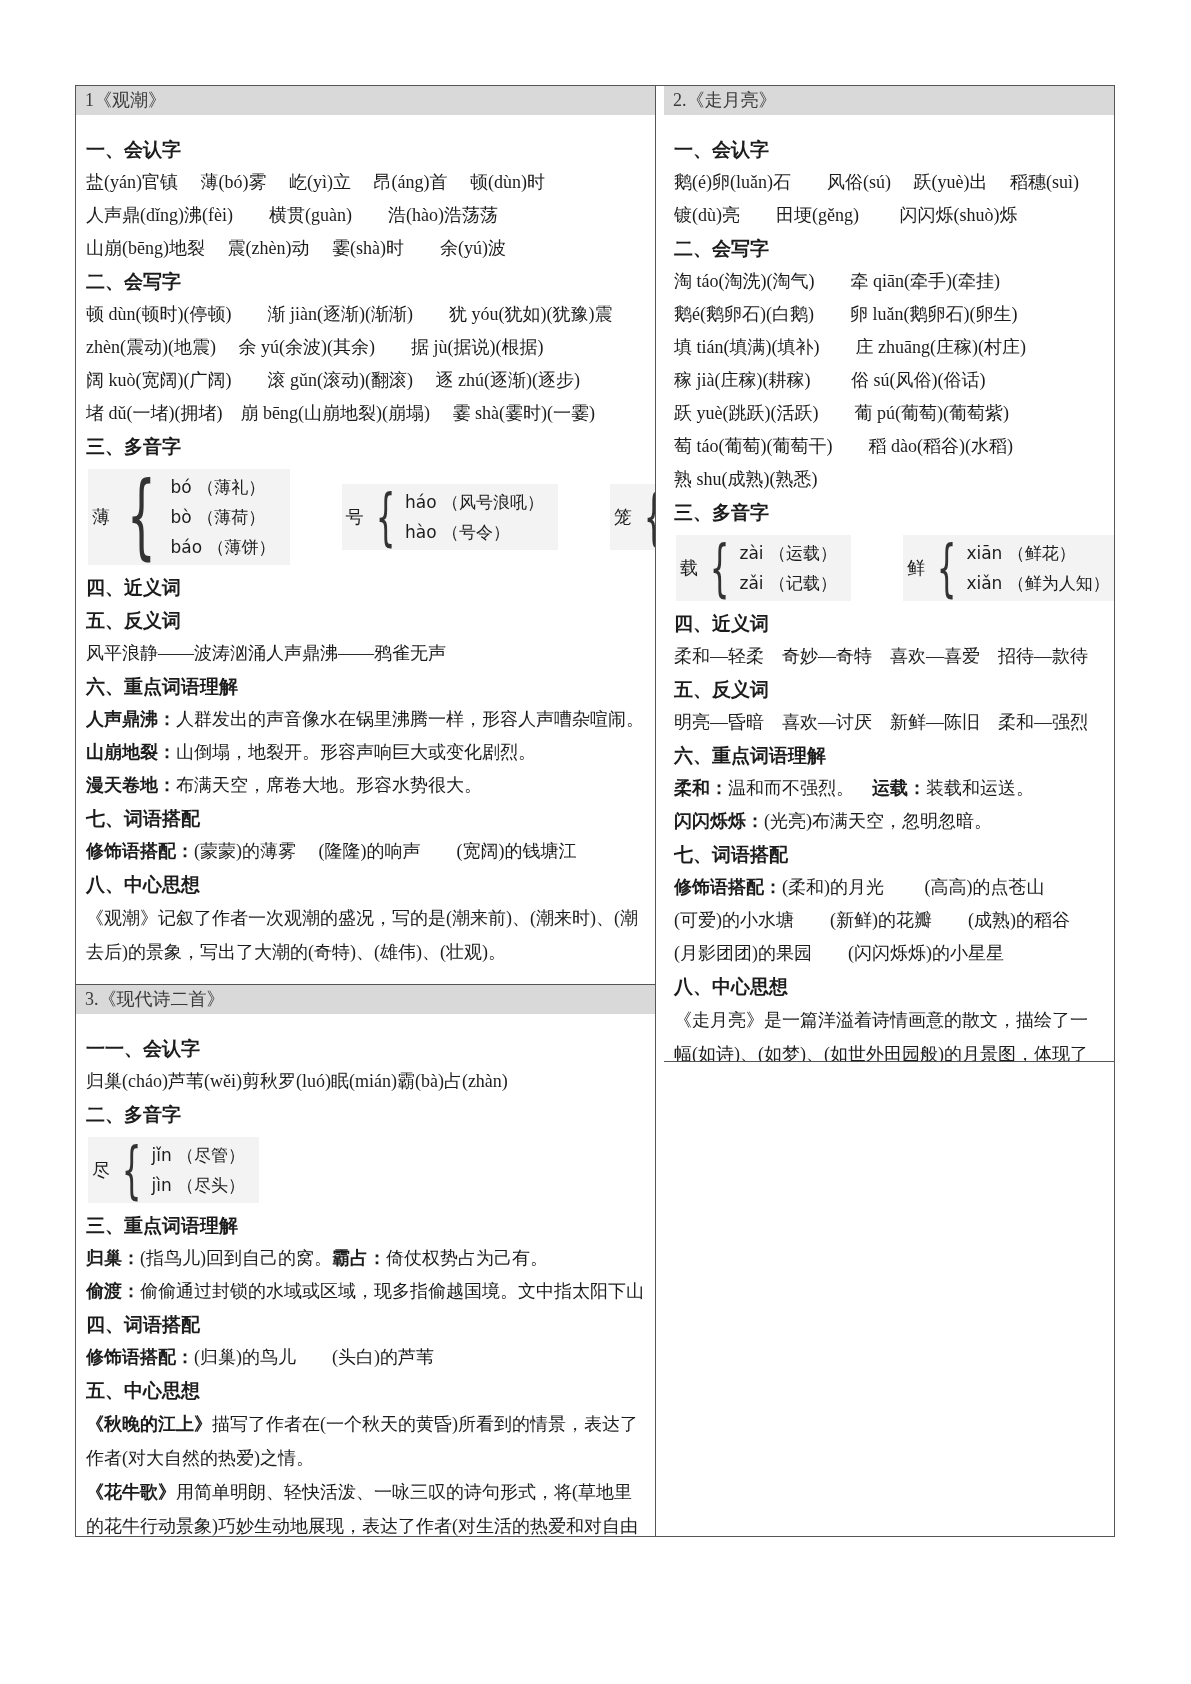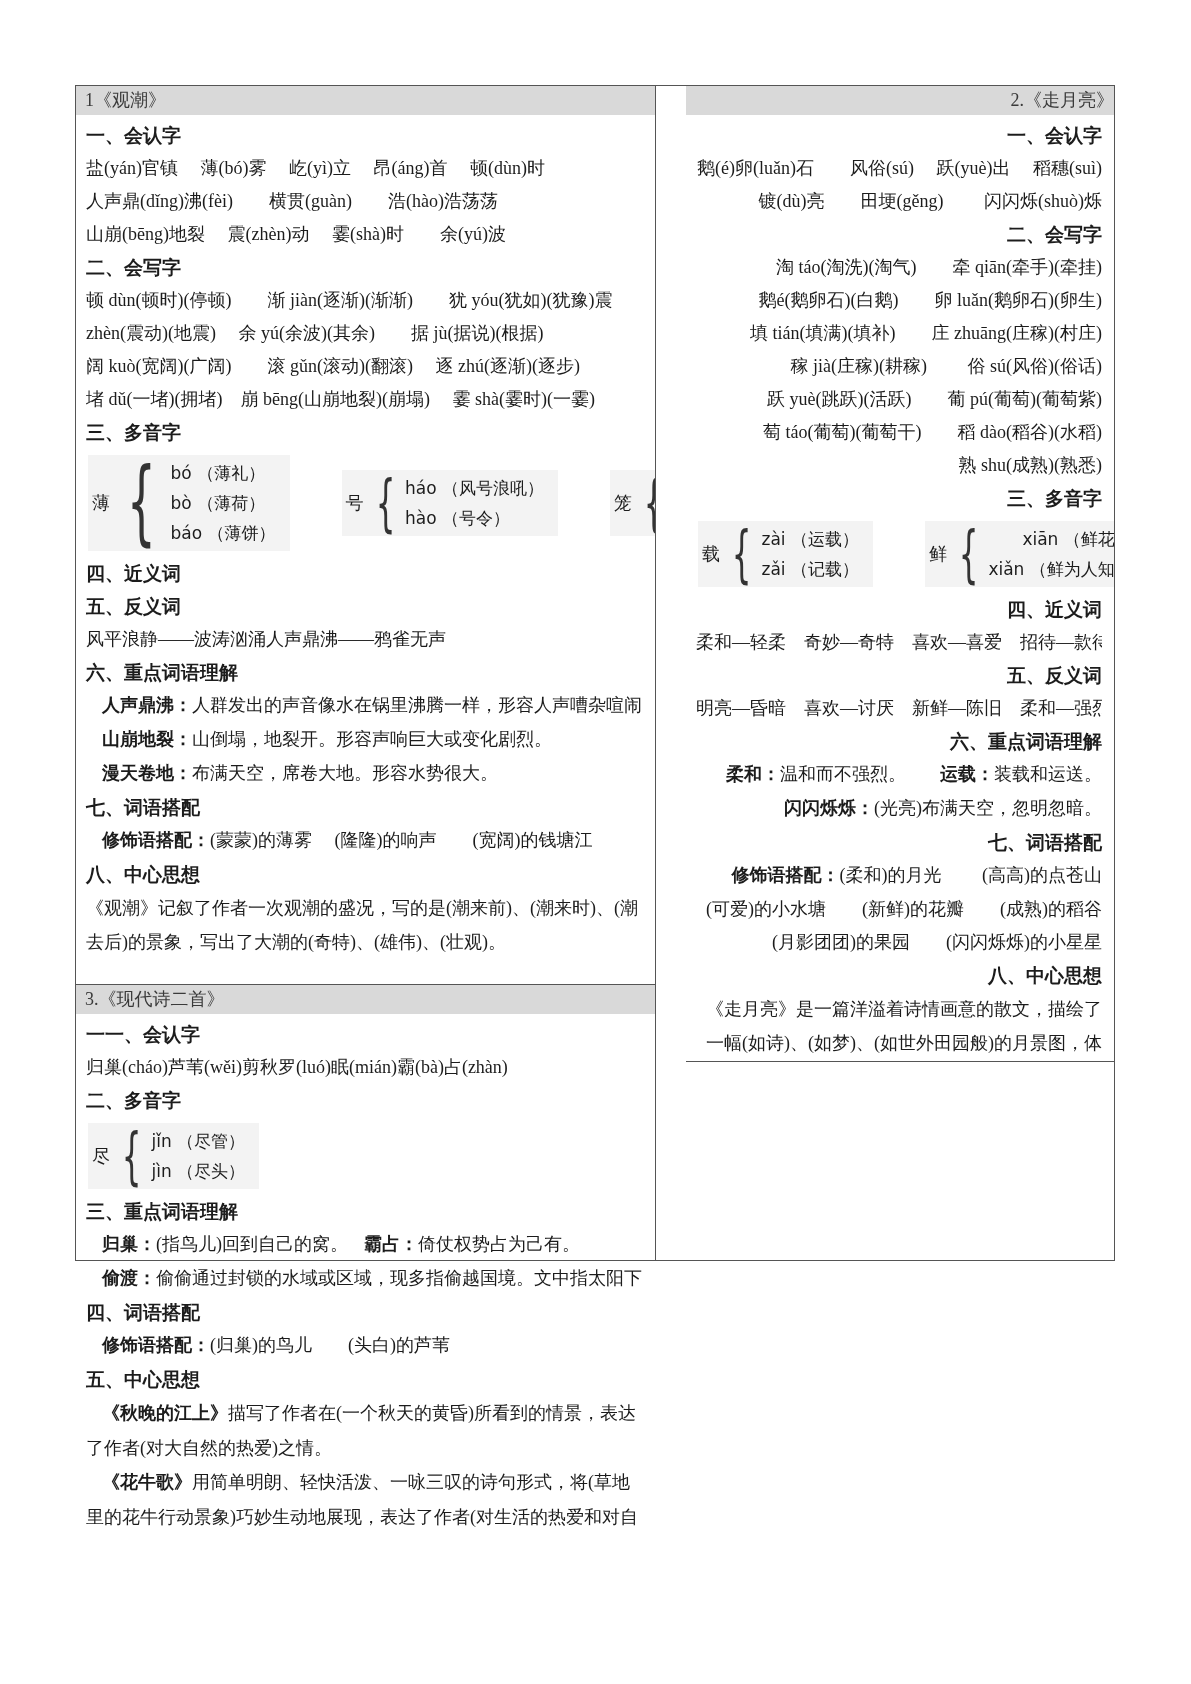--- a/index.html
+++ b/index.html
@@ -1,32 +1,32 @@
 <!DOCTYPE html>
 <html><head>
 <meta charset="utf-8">
 <style>
   html,body{margin:0;padding:0;background:#fff;}
   .page{position:relative;width:1191px;height:1684px;background:#ffffff;overflow:hidden;
         font-family:"Liberation Serif","DejaVu Serif",serif;color:#1c1c1c;}
-  .tbl{position:absolute;left:75px;top:85px;width:1040px;height:1176px;border:1px solid #555;box-sizing:border-box;}
+  .tbl{position:absolute;left:75px;top:85px;width:1040px;height:1452px;border:1px solid #555;box-sizing:border-box;}
   .col{position:absolute;top:0;height:100%;box-sizing:border-box;}
   .col-left{left:0;width:580px;border-right:1px solid #555;}
-  .col-right{left:610px;right:0;text-align:right;}
+  .col-right{left:588px;right:0;}
   .cell{box-sizing:border-box;overflow:hidden;}
   .cell1L{height:899px;border-bottom:1px solid #555;}
   .cell2L{height:551px;}
   .cell1R{height:976px;border-bottom:1px solid #555;}
   .cell2R{height:474px;}
   .band{height:29px;line-height:29px;background:#d9d9d9;padding-left:9px;font-size:18px;color:#3a3a3a;}
-  .cell-body{padding:4px 12px 0 10px;}
+  .cell-body{padding:18px 12px 0 10px;}
   .sec-head{font-family:"Liberation Sans","DejaVu Sans",sans-serif;font-weight:700;font-size:19px;line-height:33px;white-space:nowrap;}
   .line{font-size:18px;line-height:33px;white-space:nowrap;overflow:hidden;}
   .para{font-size:18px;line-height:34px;}
-  .term{font-family:Liberation Mono, monospace;font-weight:700;margin-left:16px;}
+  .term{font-family:Liberation Serif, serif;font-weight:700;}
   .dy-row{display:flex;align-items:center;gap:52px;margin:6px 0 6px 2px;}
   .dy-group{display:flex;align-items:center;background:#f3f3f3;padding:2px 14px 2px 4px;}
   .dy-char{font-size:18px;margin-right:2px;}
   .dy-brace{font-family:"DejaVu Sans",sans-serif;font-weight:400;color:#333;line-height:1;
             transform:scaleX(0.5);display:inline-block;}
   .b2{font-size:62px;}
   .b3{font-size:92px;}
   .dy-list div{font-size:17px;line-height:30px;font-family:"DejaVu Sans",sans-serif;white-space:nowrap;}
 </style>
 </head>

